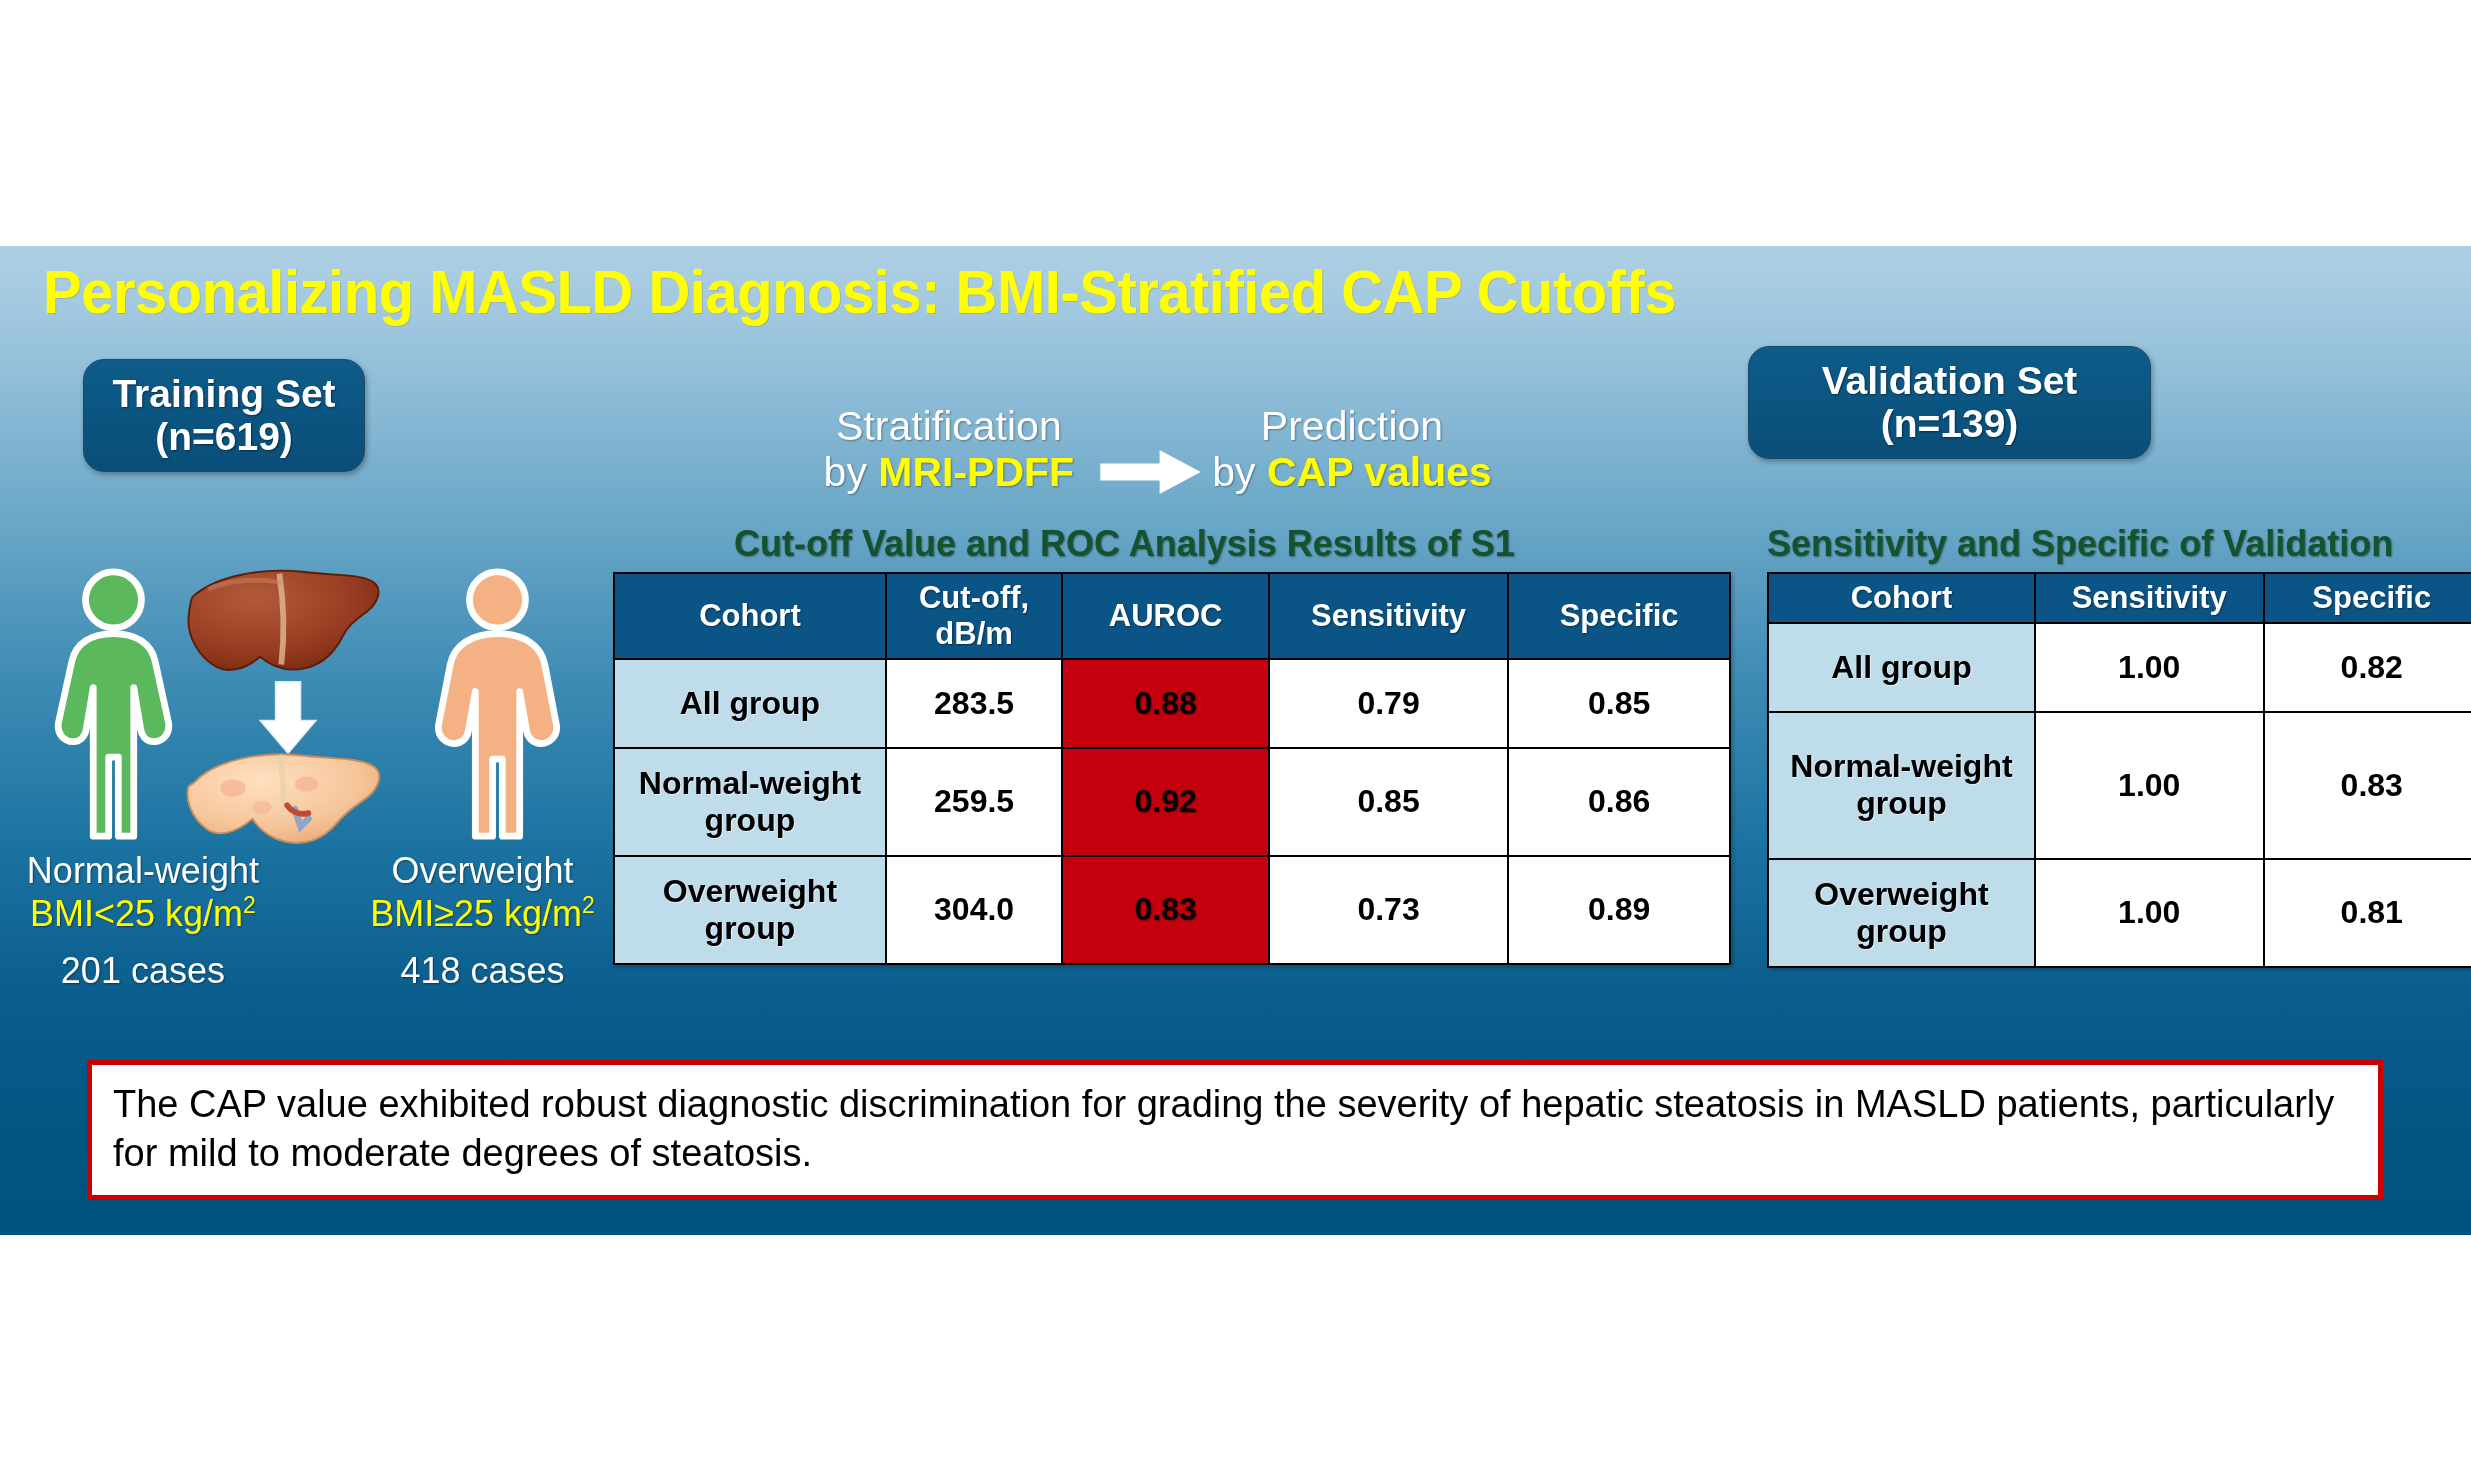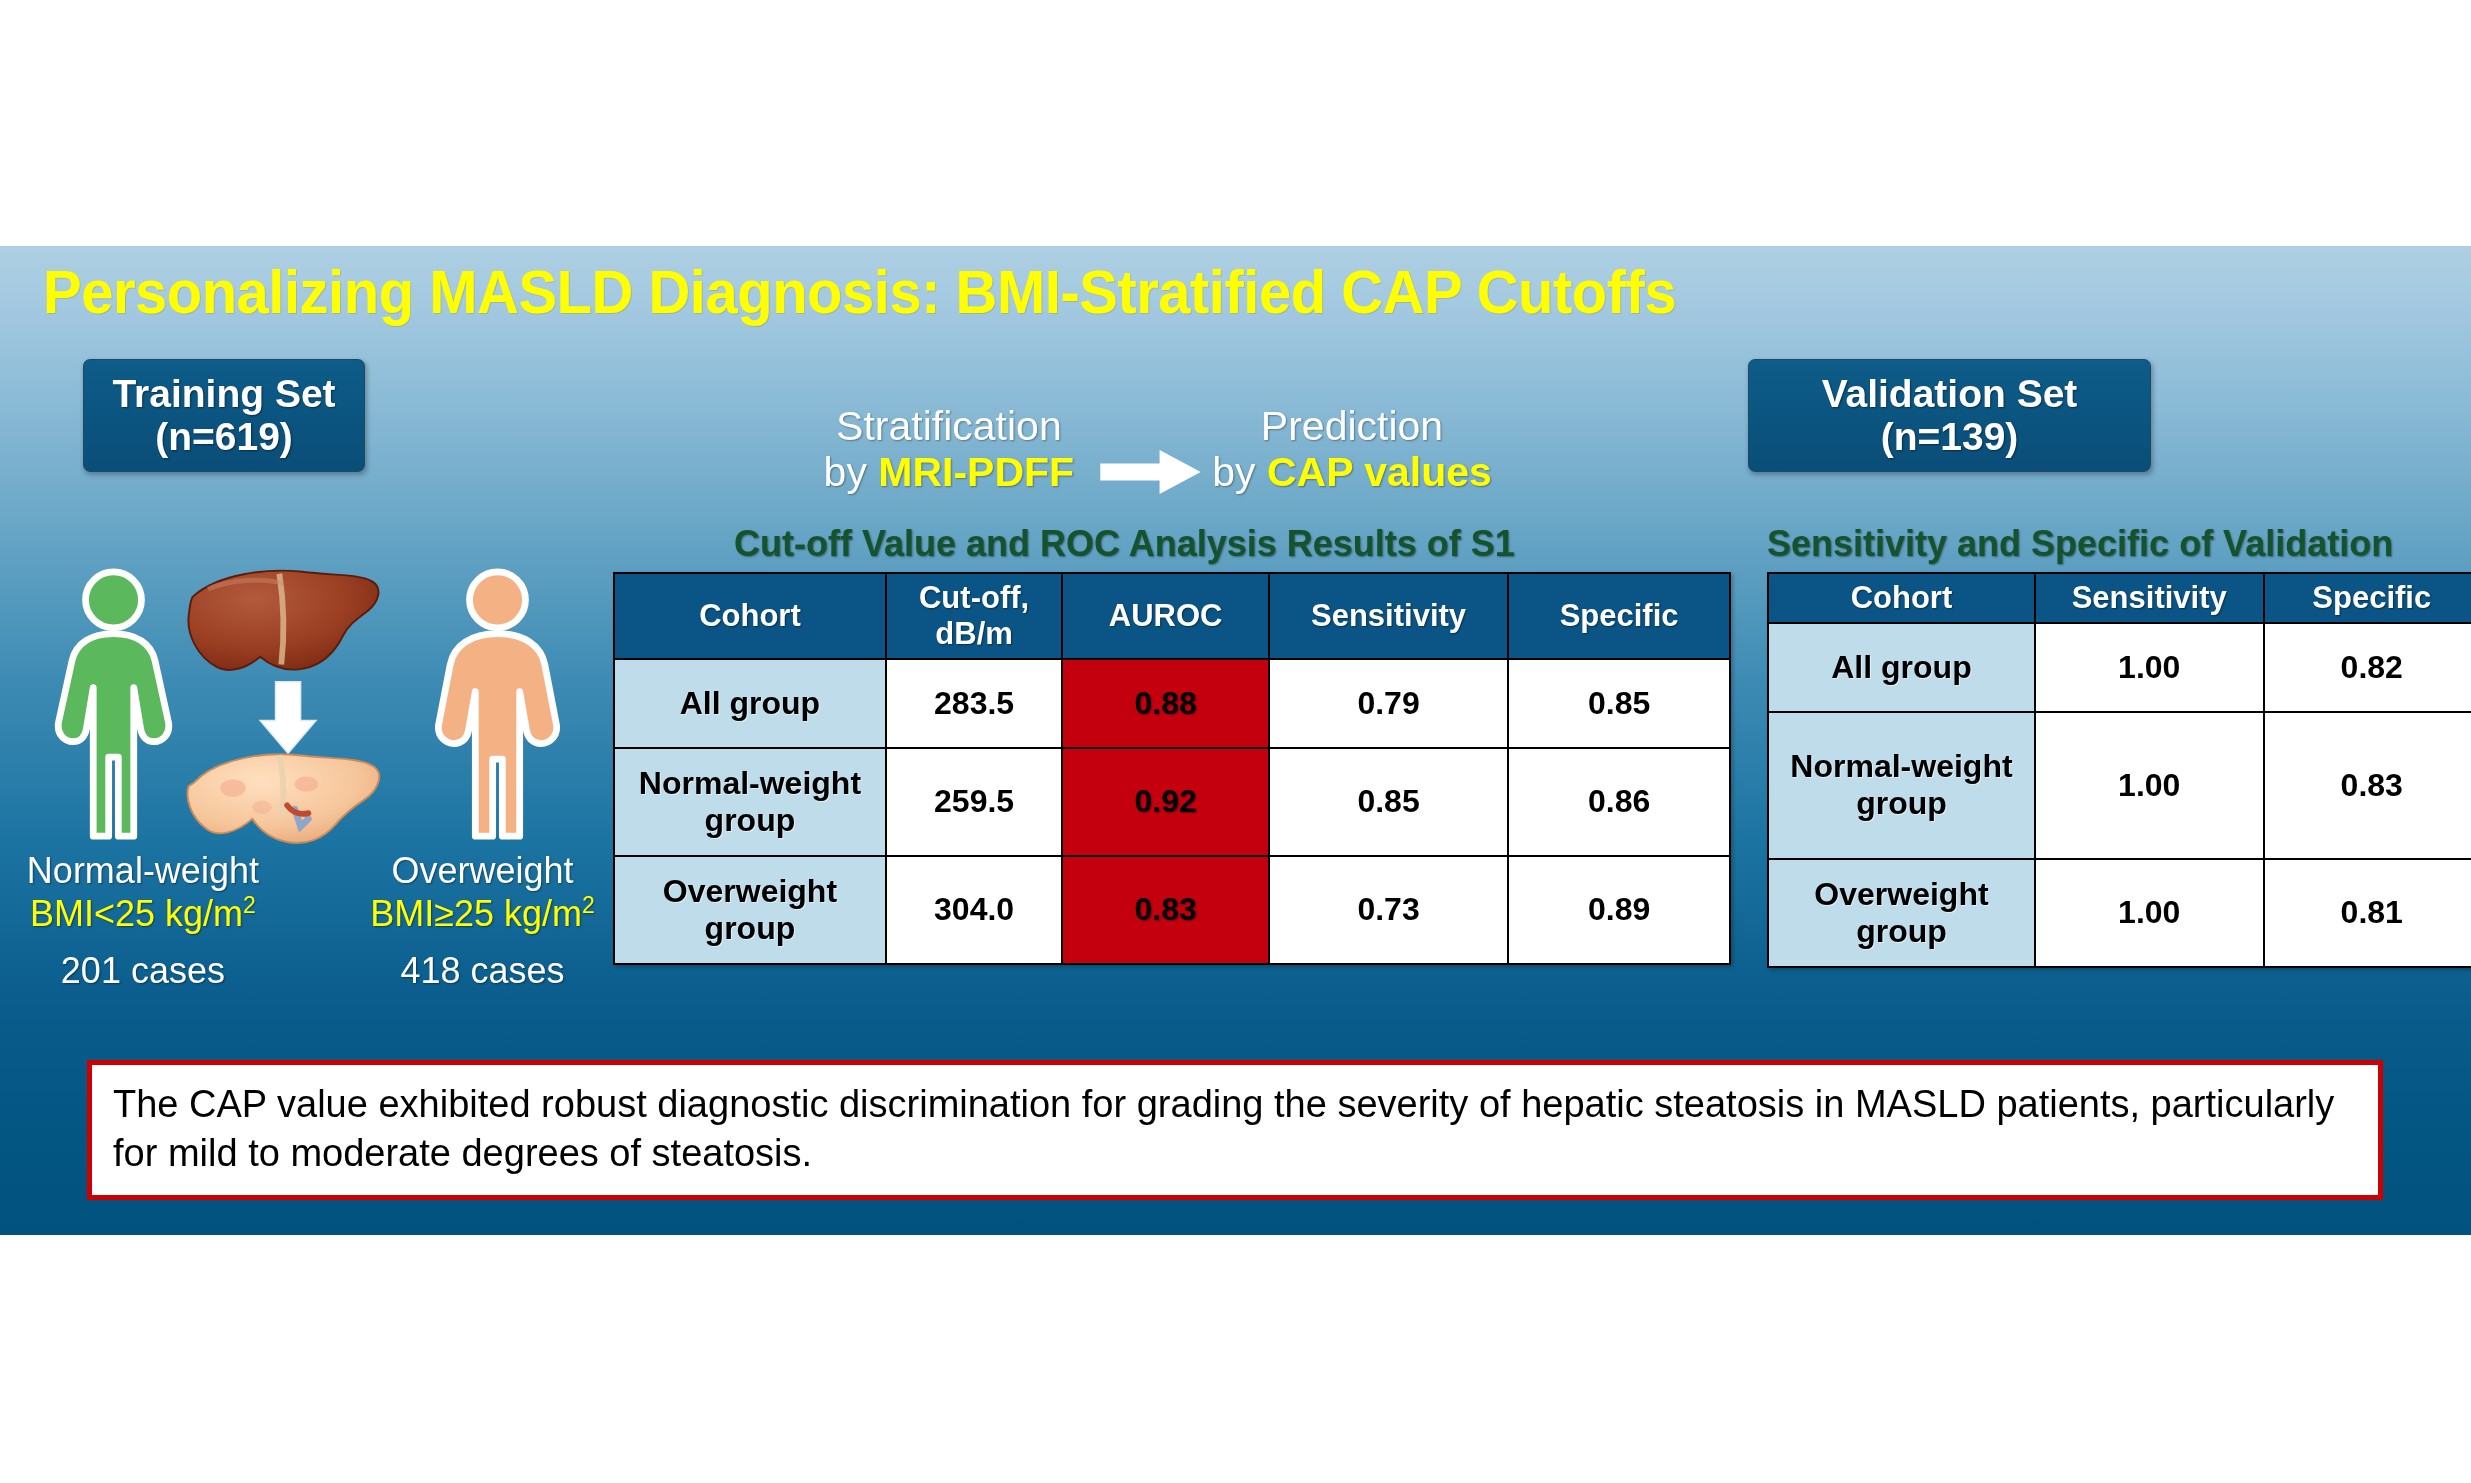--- a/index.html
+++ b/index.html
@@ -20,30 +20,30 @@
     position:absolute;left:43px;top:257px;
     font-size:61px;font-weight:bold;color:#ffff00;
     letter-spacing:-0.5px;
     transform:scaleX(0.95);transform-origin:left top;
     text-shadow:1px 1px 0 rgba(120,120,60,.25);
     white-space:nowrap;
   }
 
   
   .set-badge{
-    position:absolute;border-radius:7px;
+    position:absolute;border-radius:21px;
     background:linear-gradient(to bottom,#0e5c89 0%,#0b5480 55%,#0a4e78 100%);
     border:1.9px solid #1b4a66;
     box-shadow:1.9px 2.9px 4.8px rgba(0,0,0,.28);
     color:#fff;font-weight:bold;font-size:39px;
     display:flex;flex-direction:column;align-items:center;justify-content:center;
     line-height:1.08;text-shadow:1px 1px 1.9px rgba(0,0,0,.45);
   }
   #badge-training{left:83px;top:359px;width:280px;height:111px;}
-  #badge-validation{left:1748px;top:359px;width:401px;height:111px;align-items:center;}
+  #badge-validation{left:1748px;top:346px;width:401px;height:111px;align-items:center;}
 
   
   #strat{position:absolute;left:772px;top:357px;width:772px;height:116px;color:#fff;margin-top:47px;}
   .flow-col{position:absolute;font-size:41px;line-height:1.12;text-shadow:1px 1px 1.9px rgba(0,0,0,.35);}
   #flow-left{left:17.4px;top:0;text-align:center;width:319px;}
   #flow-right{left:406px;top:0;text-align:center;width:348px;}
   .flow-hl{color:#ffff00;font-weight:bold;}
   #flow-arrow{position:absolute;left:328px;top:46px;width:101px;height:44px;}
 
   

